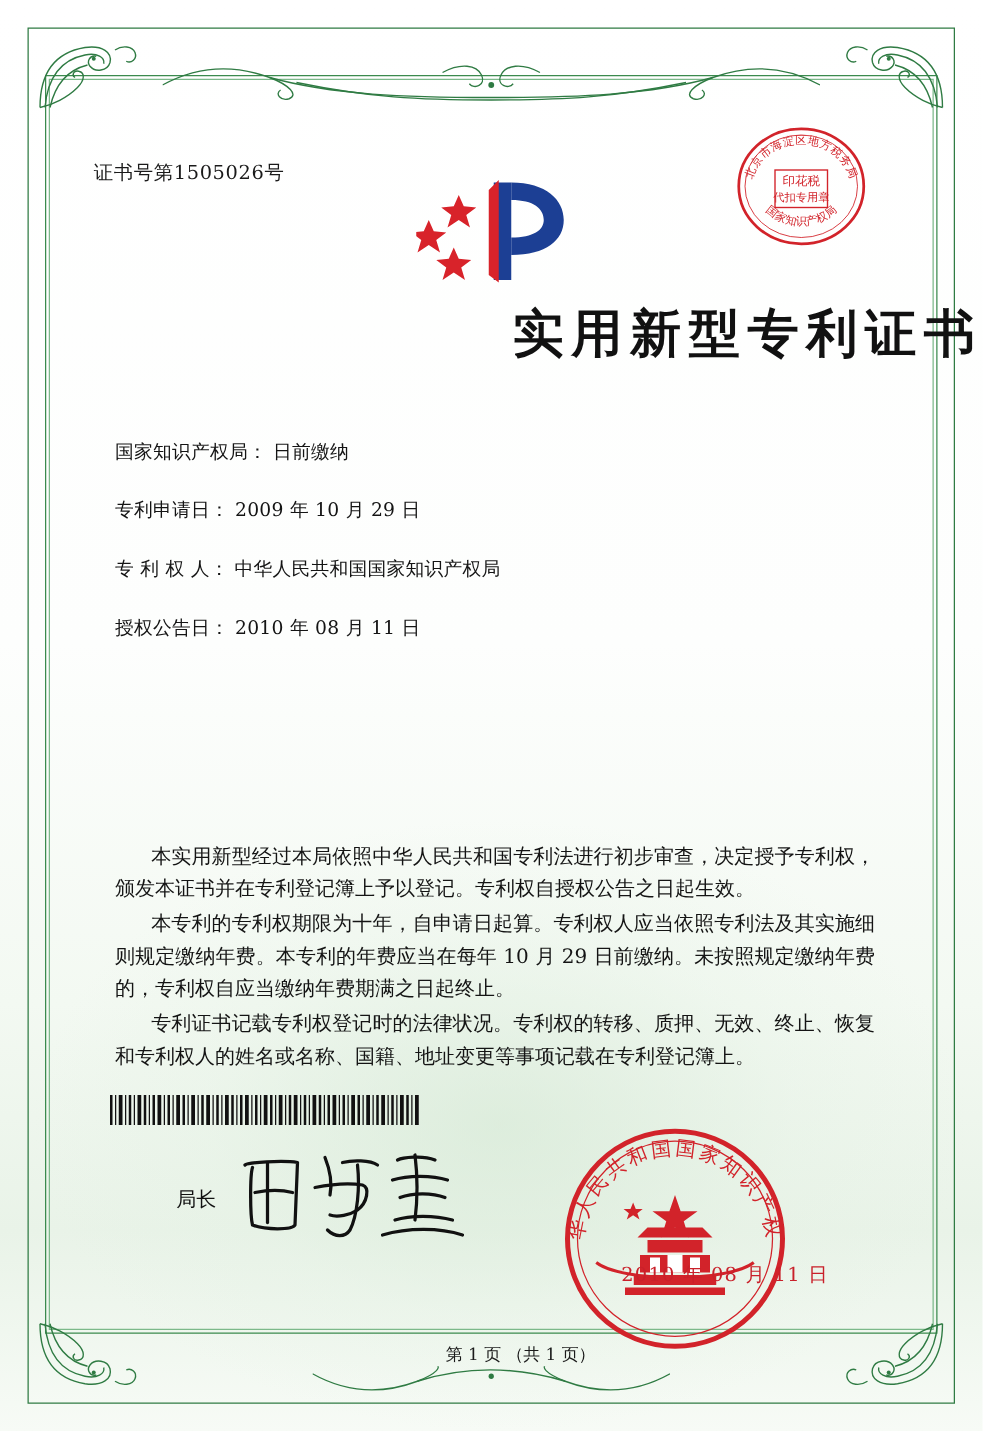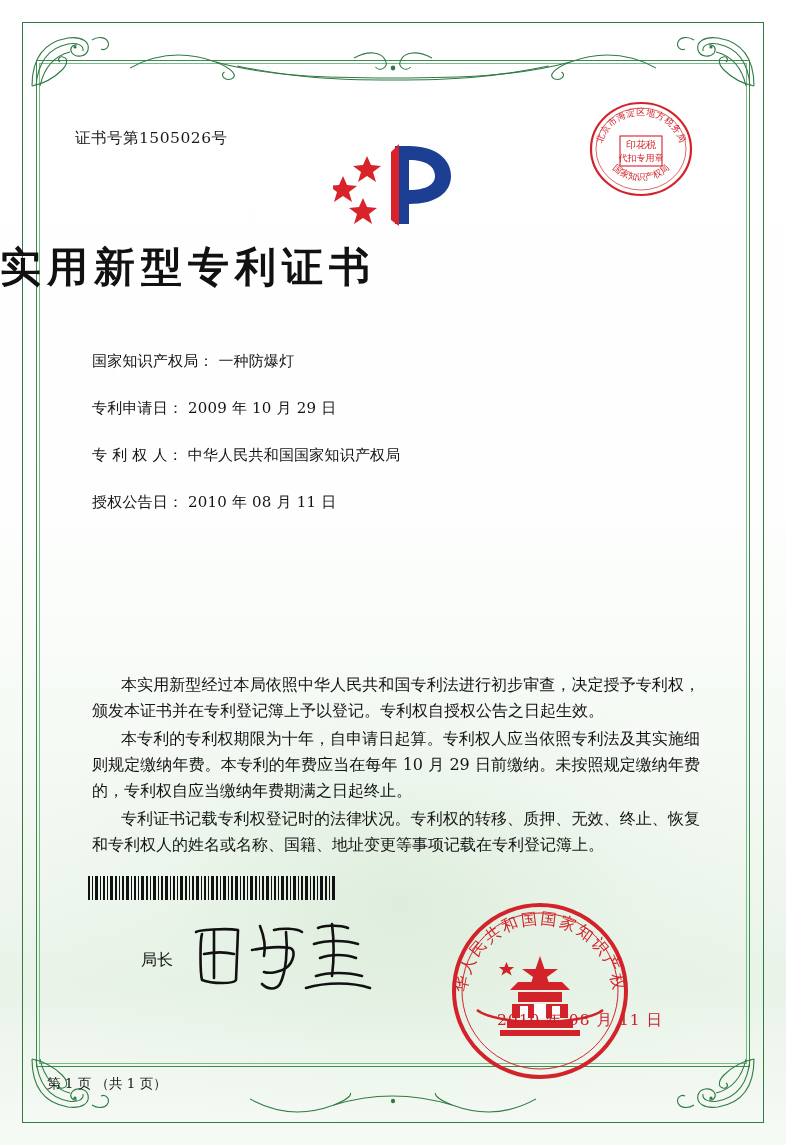--- a/index.html
+++ b/index.html
@@ -99,21 +99,21 @@
     top: 96px;
     width: 106px;
     height: 106px;
   }
   .stamp-tax svg { display:block; width:100%; height:100%; }
 
   .title {
     position: absolute;
     left: 0; right: 0;
     top: 240px;
-    text-align: left;
+    text-align: right;
     font-family: "DejaVu Serif", serif;
     font-weight: bold;
     font-size: 41px;
     letter-spacing: 6px;
     color: #111111;
   }
 
   
   .fields {
     position: absolute;
@@ -200,20 +200,21 @@
     font-family: "DejaVu Serif", serif;
     font-size: 15.5px;
     color: #c9202a;
     letter-spacing: 1px;
   }
 
   .page-footer {
     position: absolute;
     left: 0; right: 0;
     bottom: 52px;
+    text-align: center;
     font-family: "DejaVu Serif", serif;
     font-size: 13.5px;
     color: #1a1a1a;
     margin-left: 47px;
   }
 </style>
 </head>
 <body>
 
 <div class="page">
@@ -315,21 +316,21 @@
         <textPath href="#taxBot" startOffset="50%" text-anchor="middle">国家知识产权局</textPath>
       </text>
     </svg>
   </div>
 
   <div class="title">实用新型专利证书</div>
 
   <div class="fields">
     <div class="field-row">
       <span class="field-label">国家知识产权局：</span>
-      <span class="field-value">一种防爆灯</span>
+      <span class="field-value">日前缴纳</span>
     </div>
     <div class="field-row">
       <span class="field-label">专利申请日：</span>
       <span class="field-value">2009 年 10 月 29 日</span>
     </div>
     <div class="field-row">
       <span class="field-label">专 利 权 人：</span>
       <span class="field-value">中华人民共和国国家知识产权局</span>
     </div>
     <div class="field-row">

